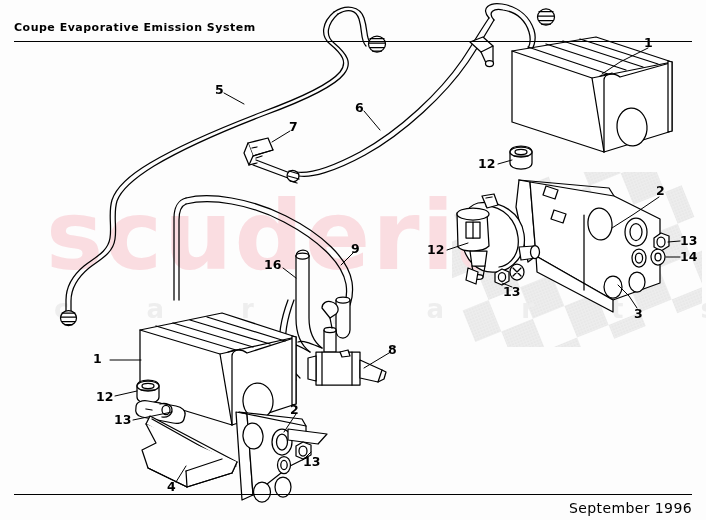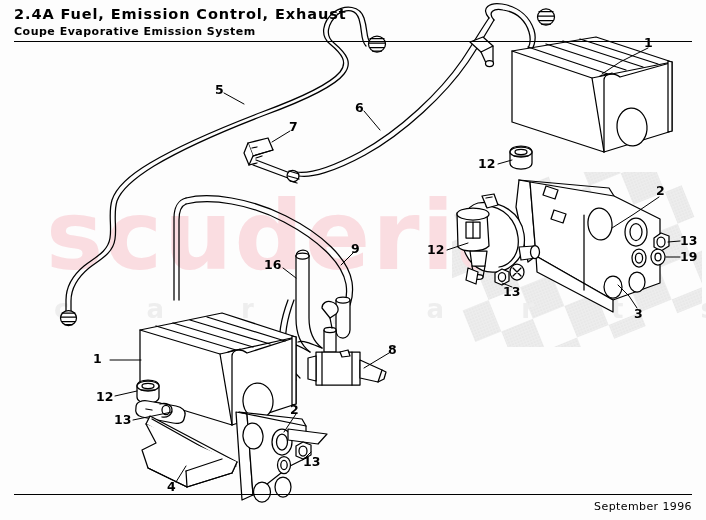--- a/index.html
+++ b/index.html
@@ -66,21 +66,21 @@
     color:#000;
     letter-spacing:0.9px;
     white-space:nowrap;
   }
   .hdr-sub{
     font-family:"DejaVu Sans", sans-serif;
     font-size:11px;
     font-weight:700;
     color:#000;
     letter-spacing:0.5px;
-    margin-top:3px;
+    margin-top:15px;
     white-space:nowrap;
   }
   .rule-top{
     position:absolute;
     left:14px;
     top:41px;
     width:678px;
     height:0;
     border-top:1.4px solid #000;
     z-index:5;
@@ -92,21 +92,21 @@
     width:678px;
     height:0;
     border-top:1.4px solid #000;
     z-index:5;
   }
   .footer-date{
     position:absolute;
     right:14px;
     top:500px;
     font-family:"DejaVu Sans", sans-serif;
-    font-size:11px;
+    font-size:14px;
     font-weight:400;
     color:#000;
     letter-spacing:0.4px;
     z-index:6;
   }
   
   .art{
     position:absolute;
     inset:0;
     z-index:3;
@@ -175,21 +175,20 @@
           <rect x="198" y="160" width="34" height="34"></rect>
         </g>
       </g>
     </svg>
 
     <div class="wm-scuderia">scuderia</div>
     <div class="wm-carparts">c a r   p a r t s</div>
   </div>
 
   <div class="hdr">
-    <div class="hdr-title">2.4A  Fuel,  Emission  Control,  Exhaust</div>
     <div class="hdr-sub">Coupe  Evaporative  Emission  System</div>
   </div>
   <div class="rule-top"></div>
   <div class="rule-bot"></div>
   <div class="footer-date">September  1996</div>
 
   <svg class="art" viewBox="0 0 706 520">
     <g fill="none" stroke="#000" stroke-width="1.25" stroke-linecap="round" stroke-linejoin="round">
 
       <g>
@@ -471,21 +470,21 @@
       </g>
 
     </g>
   </svg>
 
   <div>
     <div class="cal" style="left:644px;top:35px">1</div>
     <div class="cal" style="left:656px;top:183px">2</div>
     <div class="cal" style="left:634px;top:306px">3</div>
     <div class="cal" style="left:680px;top:233px">13</div>
-    <div class="cal" style="left:680px;top:249px">19</div>
+    <div class="cal" style="left:680px;top:249px">14</div>
     <div class="cal" style="left:478px;top:156px">12</div>
     <div class="cal" style="left:427px;top:242px">12</div>
     <div class="cal" style="left:503px;top:284px">13</div>
     <div class="cal" style="left:215px;top:82px">5</div>
     <div class="cal" style="left:355px;top:100px">6</div>
     <div class="cal" style="left:289px;top:119px">7</div>
     <div class="cal" style="left:351px;top:241px">9</div>
     <div class="cal" style="left:264px;top:257px">16</div>
     <div class="cal" style="left:388px;top:342px">8</div>
     <div class="cal" style="left:93px;top:351px">1</div>

